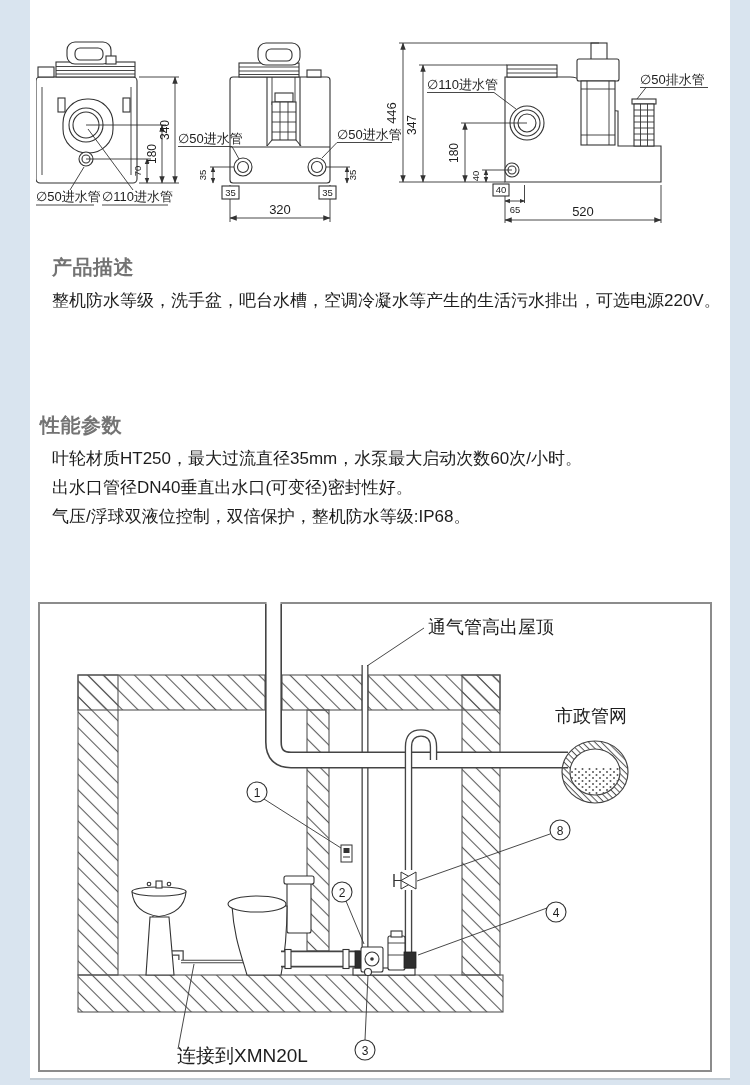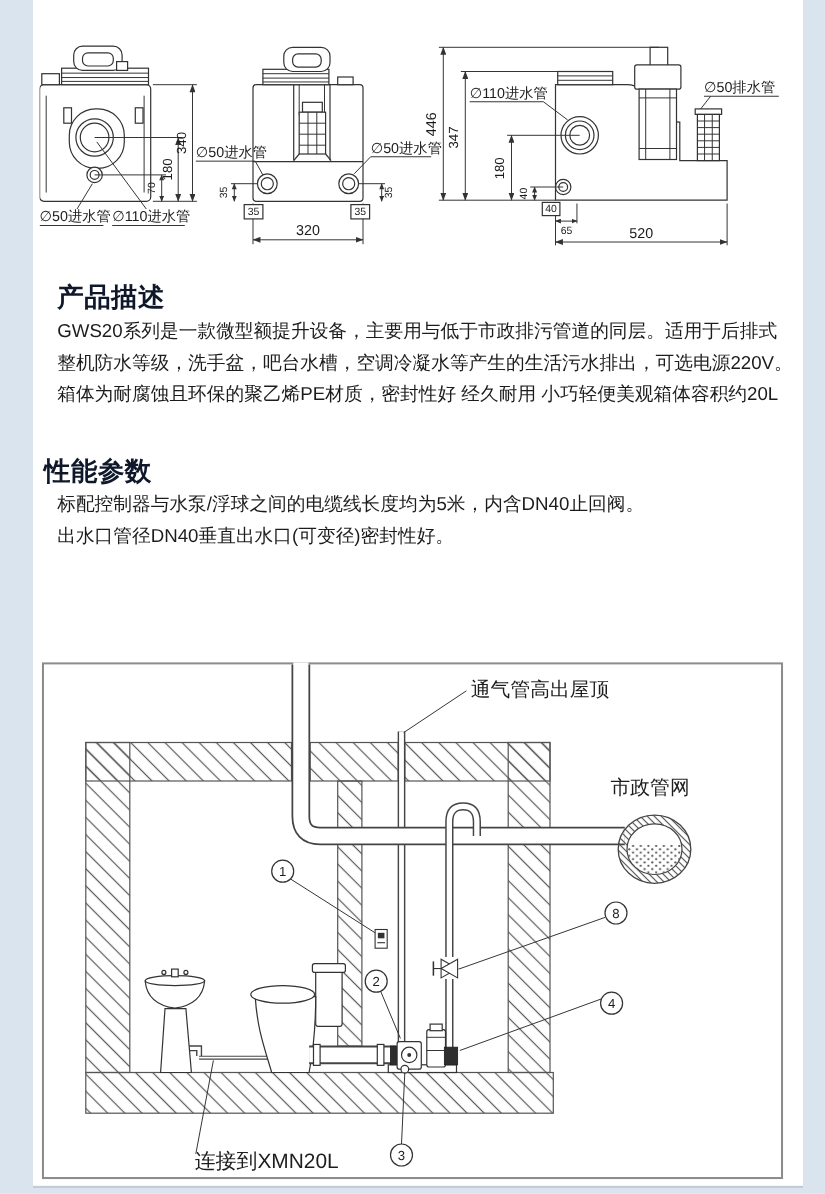--- a/index.html
+++ b/index.html
@@ -1,21 +1,21 @@
 <!DOCTYPE html>
 <html><head>
 <meta charset="utf-8">
 <style>
   html,body{margin:0;padding:0;background:#d9e4ef;}
   .page{position:relative;width:750px;height:1085px;margin:0 auto;background:#d9e4ef;
         font-family:"Liberation Sans",sans-serif;overflow:hidden;}
   .content{position:absolute;left:30px;top:0;width:700px;height:1078px;background:#ffffff;
            border-bottom:2px solid #c3ccd4;}
   .abs{position:absolute;}
-  .sec-title{font-size:24px;font-weight:700;color:#0f172a;letter-spacing:.5px;}
+  .sec-title{font-size:20px;font-weight:700;color:#737373;letter-spacing:.5px;}
   .para div{font-size:17px;color:#1c1c1c;line-height:29px;white-space:nowrap;}
   svg text{font-family:"Liberation Sans",sans-serif;fill:#1d1d1d;}
   .s{stroke:#333;stroke-width:1.1;fill:none;}
   .w{fill:#fff;stroke:#333;stroke-width:1.1;}
   .dk{fill:#2e2e2e;stroke:#222;stroke-width:.8;}
   .thin{stroke:#333;stroke-width:.9;fill:none;}
   .dim{stroke:#333;stroke-width:.9;fill:none;marker-start:url(#ms);marker-end:url(#me);}
   .dim2{stroke:#333;stroke-width:.9;fill:none;marker-start:url(#ms2);marker-end:url(#me2);}
   .dt{font-size:12px;}
   .dts{font-size:9.5px;}
@@ -208,29 +208,28 @@
       <line class="thin" x1="391" y1="77.5" x2="458" y2="77.5"></line>
       <line class="thin" x1="458" y1="77.5" x2="480" y2="94"></line>
       <text class="lb" x="604" y="69">∅50排水管</text>
       <line class="thin" x1="604" y1="72.5" x2="672" y2="72.5"></line>
       <line class="thin" x1="610" y1="72.5" x2="601" y2="84"></line>
     </g>
   </svg>
 
   <div class="abs sec-title" style="left:22px;top:254px">产品描述</div>
   <div class="abs para" style="left:22px;top:286px">
-    <div>GWS20系列是一款微型额提升设备，主要用与低于市政排污管道的同层。适用于后排式</div>
     <div>整机防水等级，洗手盆，吧台水槽，空调冷凝水等产生的生活污水排出，可选电源220V。</div>
-    <div>箱体为耐腐蚀且环保的聚乙烯PE材质，密封性好 经久耐用 小巧轻便美观箱体容积约20L</div>
   </div>
 
   <div class="abs sec-title" style="left:10px;top:412px">性能参数</div>
   <div class="abs para" style="left:22px;top:444px">
-    <div>标配控制器与水泵/浮球之间的电缆线长度均为5米，内含DN40止回阀。</div>
+    <div>叶轮材质HT250，最大过流直径35mm，水泵最大启动次数60次/小时。</div>
     <div>出水口管径DN40垂直出水口(可变径)密封性好。</div>
+    <div>气压/浮球双液位控制，双倍保护，整机防水等级:IP68。</div>
   </div>
 
   <svg class="abs" style="left:8px;top:602px" width="674" height="470" viewBox="0 0 674 470">
     <defs>
       <pattern id="hw" width="11" height="11" patternUnits="userSpaceOnUse" patternTransform="rotate(-45)">
         <line x1="5.5" y1="-1" x2="5.5" y2="12" stroke="#5a5a5a" stroke-width="1.1"></line>
       </pattern>
       <pattern id="hm" width="4.5" height="4.5" patternUnits="userSpaceOnUse" patternTransform="rotate(-45)">
         <line x1="2.2" y1="-1" x2="2.2" y2="5.5" stroke="#555" stroke-width="1"></line>
       </pattern>

